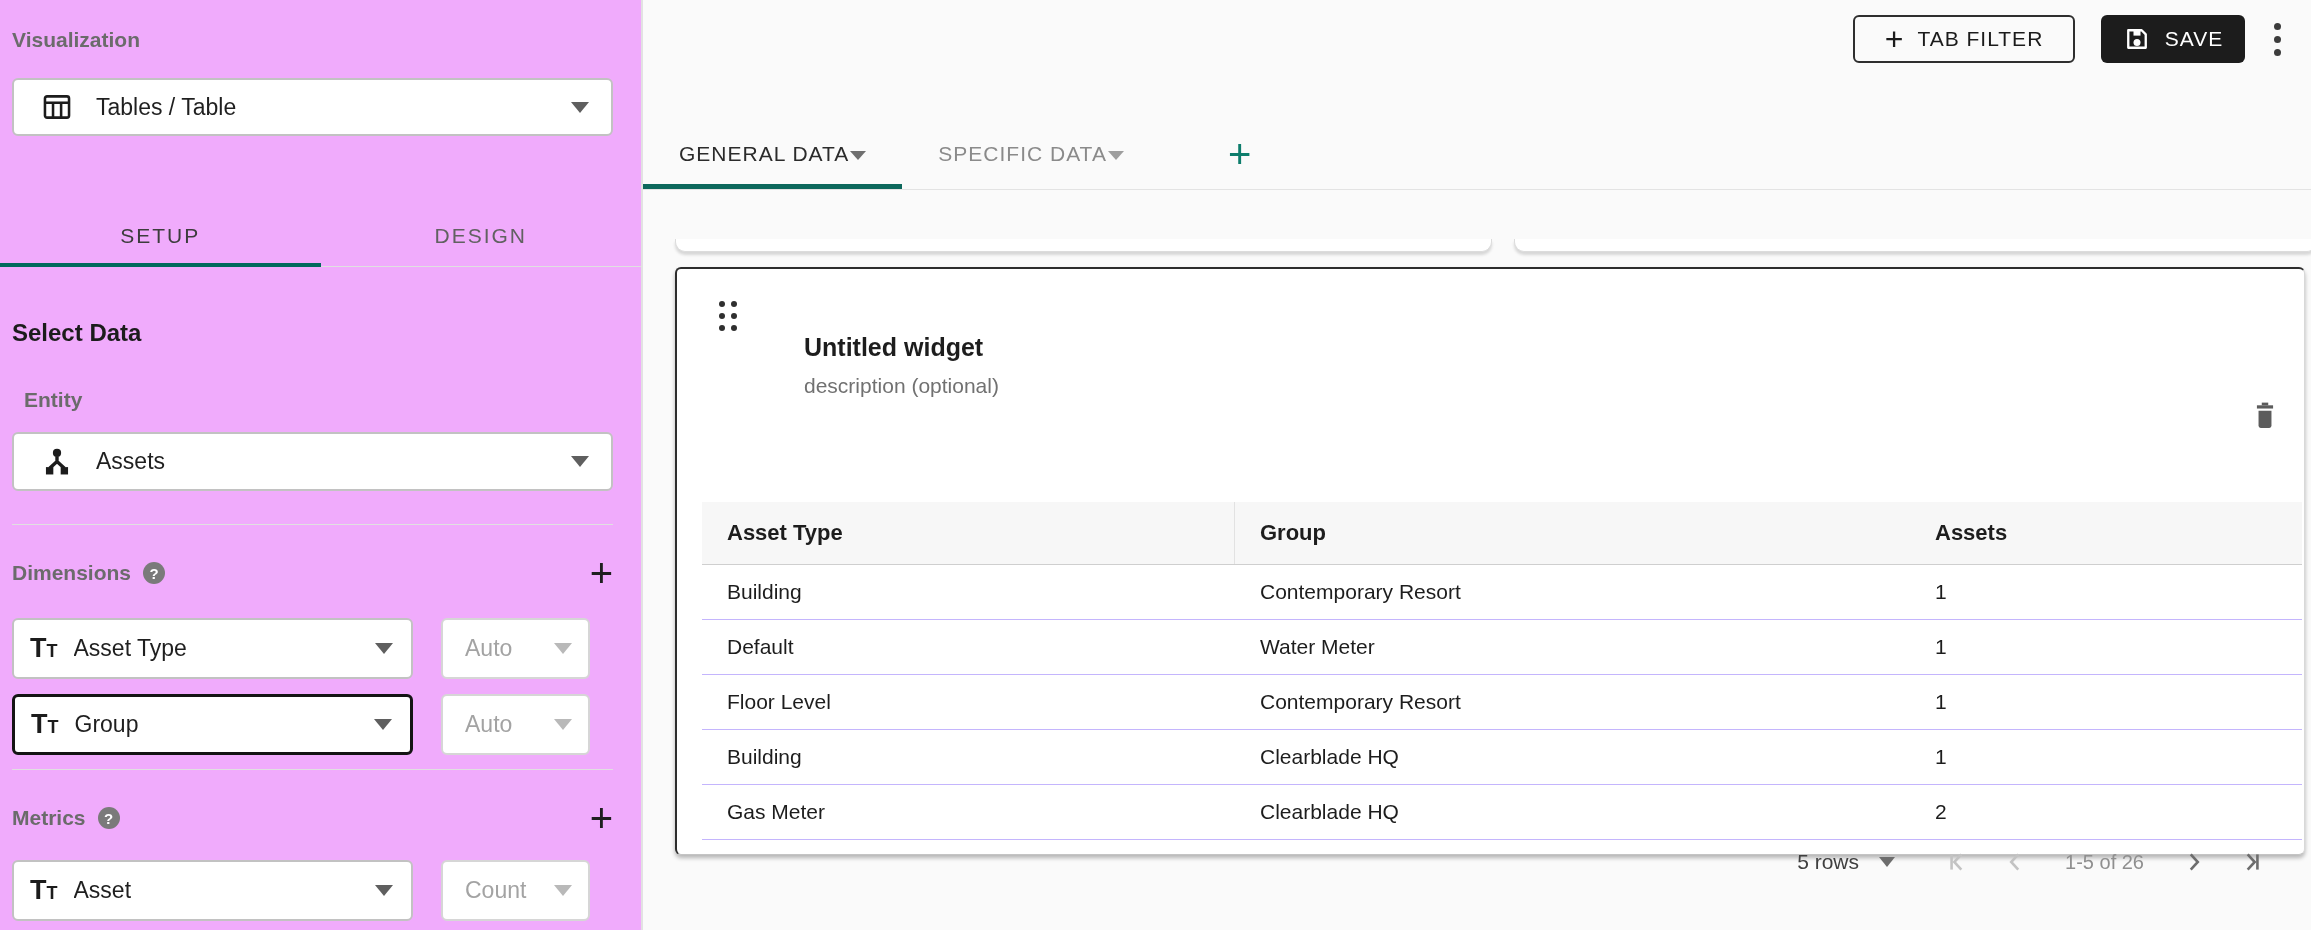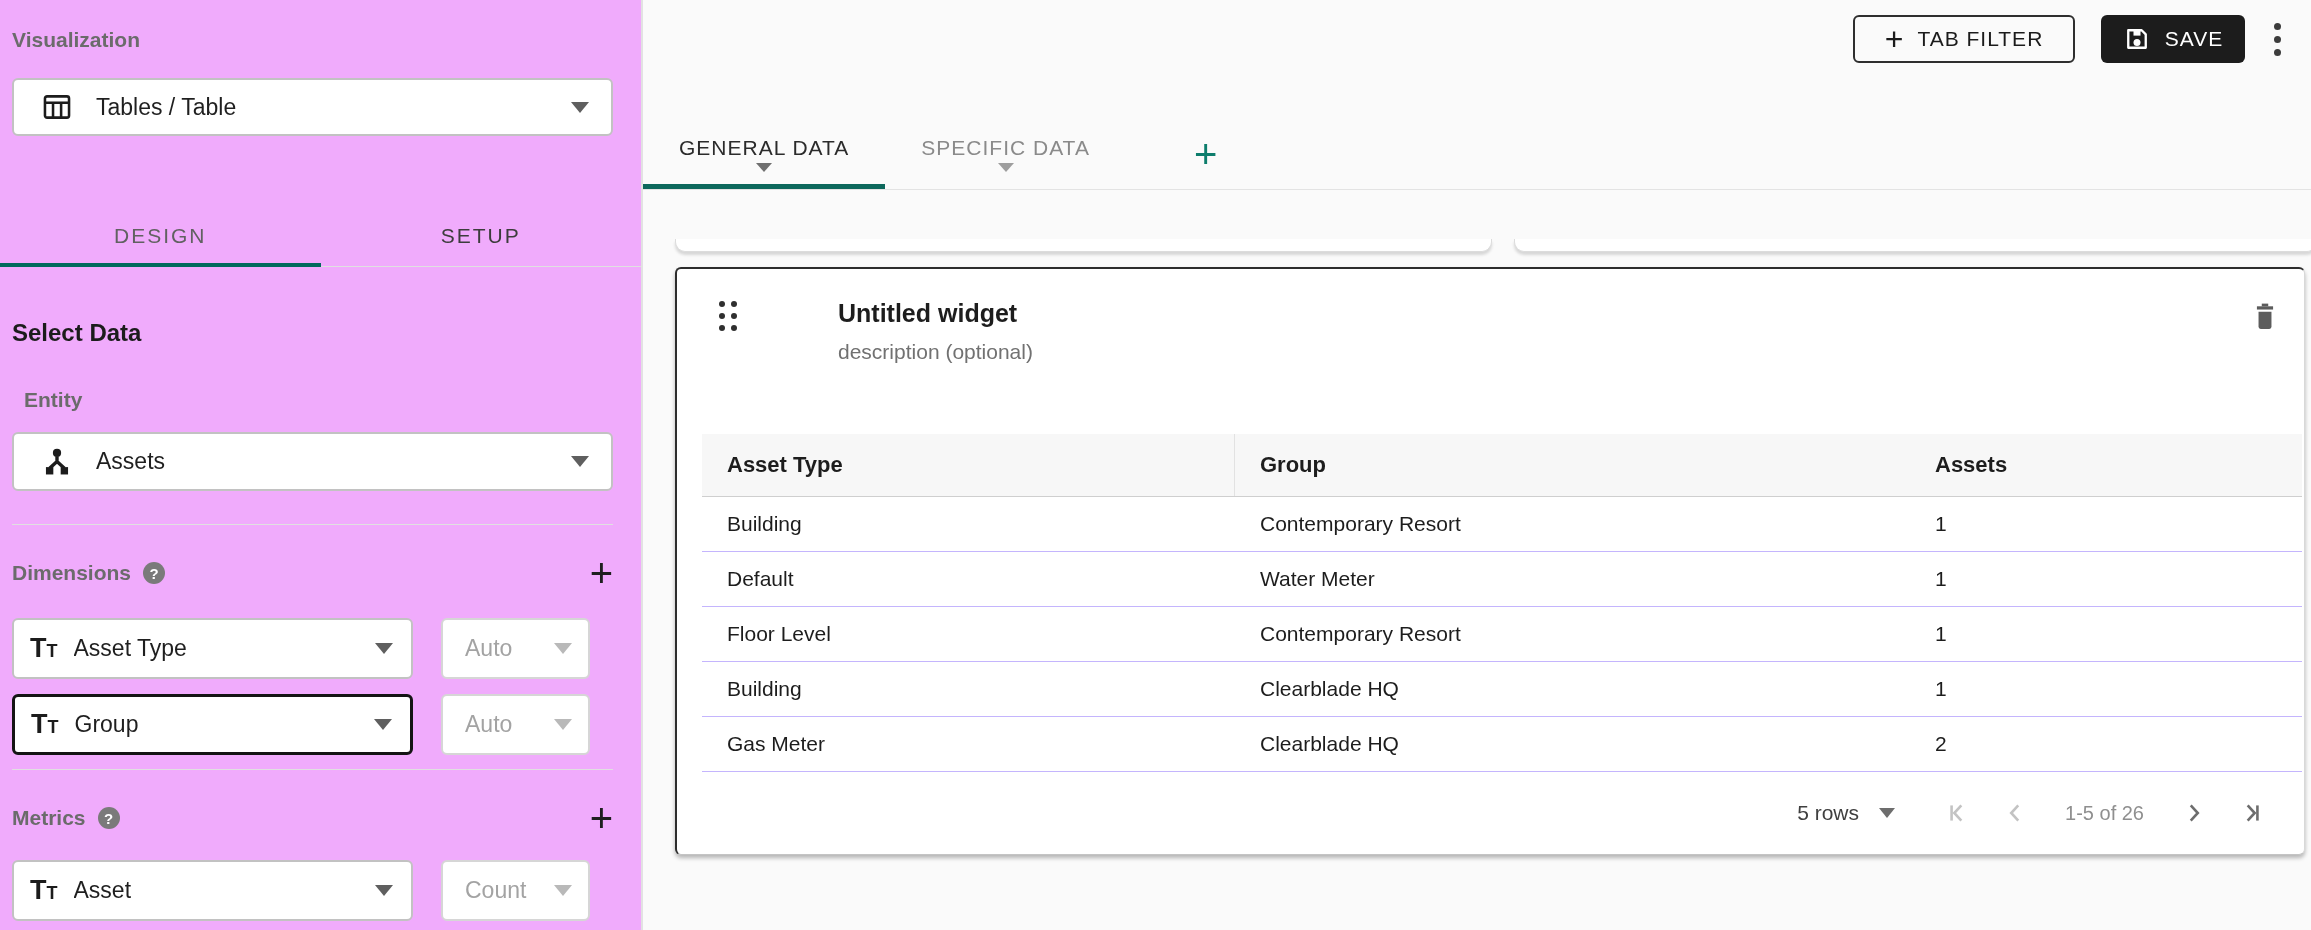--- a/index.html
+++ b/index.html
@@ -56,42 +56,42 @@
   .btn-outline .btn-label { font-size:21px; letter-spacing:1px; color:#1b1b1b; margin-left:14px; }
   .btn-plus { font-size:32px; font-weight:300; color:#1b1b1b; line-height:30px; }
   .btn-dark { background:#1c1c1c; color:#fff; padding:0 24px; margin-left:26px; width:144px; justify-content:center; }
   .btn-dark .btn-label { font-size:21px; letter-spacing:1px; margin-left:14px; }
   .kebab { width:40px; height:48px; margin-left:12px; display:flex; flex-direction:column;
            align-items:center; justify-content:center; gap:6px; cursor:pointer; }
   .kebab i { width:7px; height:7px; border-radius:50%; background:#3c3c3c; }
 
   .data-tabs { height:110px; display:flex; align-items:flex-end; border-bottom:1px solid #e3e3e3; }
   .data-tab { height:70px; display:flex; align-items:center; justify-content:center; gap:1px;
-              padding:0 36px; cursor:pointer; position:relative;flex-direction:column; }
+              padding:0 36px; cursor:pointer; position:relative; }
   .data-tab .dt-label { font-size:21px; letter-spacing:1px; color:#8a8a8a; }
   .data-tab.active .dt-label { color:#2b2b2b; }
   .data-tab.active::after { content:""; position:absolute; left:0; right:0; bottom:0; height:5px; background:#0d685c; }
   .data-tab .tab-caret { width:0; height:0; border-left:8px solid transparent; border-right:8px solid transparent;
                          border-top:9px solid #9e9e9e; margin-top:2px; }
   .data-tab.active .tab-caret { border-top-color:#6f6f6f; }
   .add-tab { margin-left:48px; height:70px; display:flex; align-items:center; padding:0 20px;
              color:#0d7d6c; font-size:40px; font-weight:300; cursor:pointer; }
 
   .content { flex:1; padding:49px 6px 0 32px; overflow:hidden; }
   .pills-row { display:flex; gap:22px; height:13px; }
   .pill { background:#fff; border:1px solid #dcdcdc; border-top:none; border-radius:0 0 10px 10px;
           box-shadow:0 3px 3px rgba(0,0,0,0.14); }
   .pill.p1 { width:817px; }
   .pill.p2 { flex:1; margin-right:-12px; }
 
   .widget-card { margin-top:15px; height:588px; background:#fff; border-radius:6px;
                  border-top:2px solid #2d2d2d; border-left:2px solid #2d2d2d;
                  border-right:1px solid #d8d8d8; border-bottom:1px solid #c4c4c4;
                  box-shadow:0 3px 4px rgba(0,0,0,0.28); display:flex; flex-direction:column; }
-  .widget-head { display:flex; padding:30px 22px 0 34px; }
+  .widget-head { display:flex; padding:30px 22px 0 34px;flex-direction:column; }
   .drag-handle { width:34px; height:34px; display:grid; grid-template-columns:7px 7px; grid-auto-rows:7px;
                  gap:5px; align-content:center; justify-content:center; cursor:grab; }
   .drag-handle i { width:6px; height:6px; border-radius:50%; background:#2f2f2f; }
   .widget-titles { margin-left:93px; }
   .widget-title { font-size:25px; font-weight:bold; color:#1d1d1d; line-height:28px; }
   .widget-desc { margin-top:13px; font-size:21px; color:#717171; cursor:text; }
   .trash-btn { margin-left:auto; width:34px; height:34px; display:flex; align-items:center; justify-content:center; cursor:pointer; }
 
   .data-table { margin:70px 0 0 25px; width:calc(100% - 27px); }
   .tr { display:grid; grid-template-columns:533px 675px 1fr; }
@@ -124,22 +124,22 @@
           <line x1="3.5" y1="9" x2="20.5" y2="9"></line>
           <line x1="9.2" y1="9" x2="9.2" y2="19.5"></line>
           <line x1="14.9" y1="9" x2="14.9" y2="19.5"></line>
         </svg>
       </span>
       <span class="sel-text">Tables / Table</span>
       <span class="caret"></span>
     </div>
 
     <div class="side-tabs">
+      <div class="side-tab active">SETUP</div>
       <div class="side-tab">DESIGN</div>
-      <div class="side-tab active">SETUP</div>
       <div class="indicator"></div>
     </div>
 
     <div class="select-data">Select Data</div>
 
     <div class="side-label entity-label">Entity</div>
     <div class="select entity-select">
       <span>
         <svg width="34" height="34" viewBox="0 0 24 24">
           <circle cx="12" cy="5.6" r="2.9" fill="#1c1c1c"></circle>

